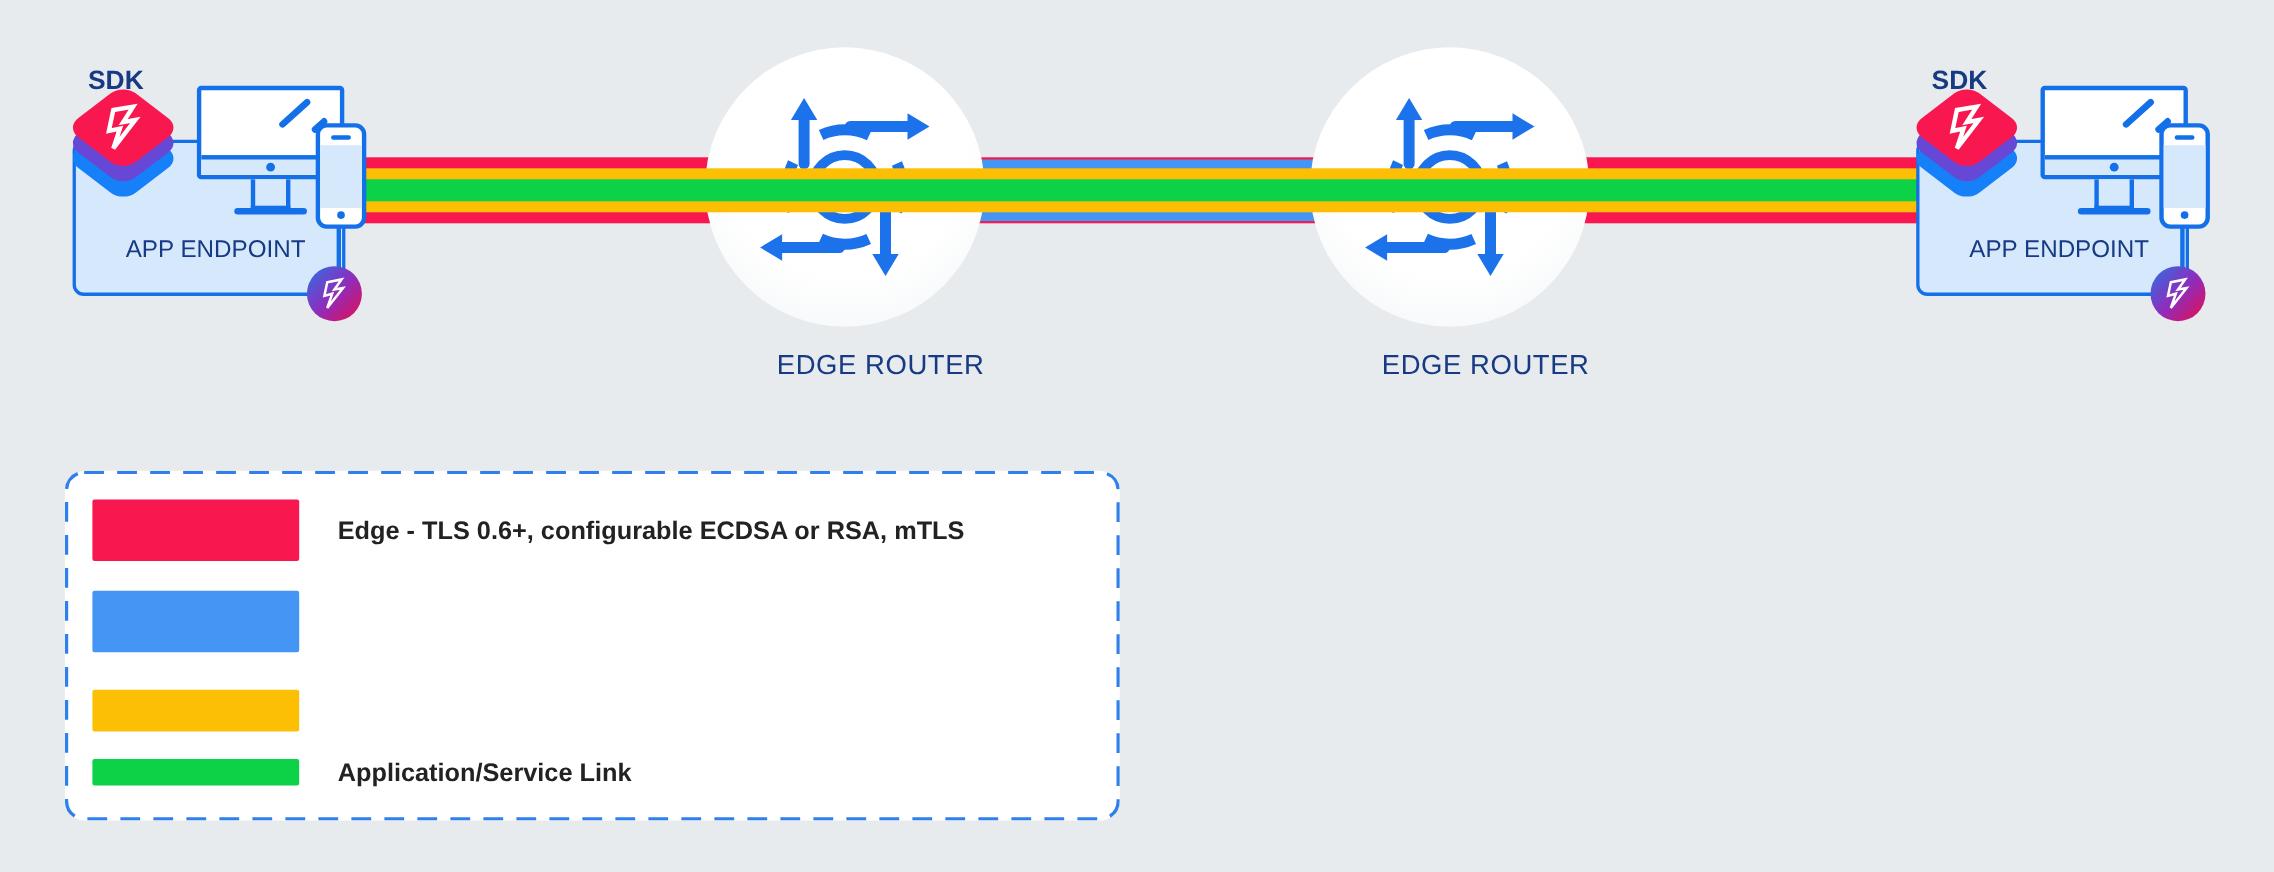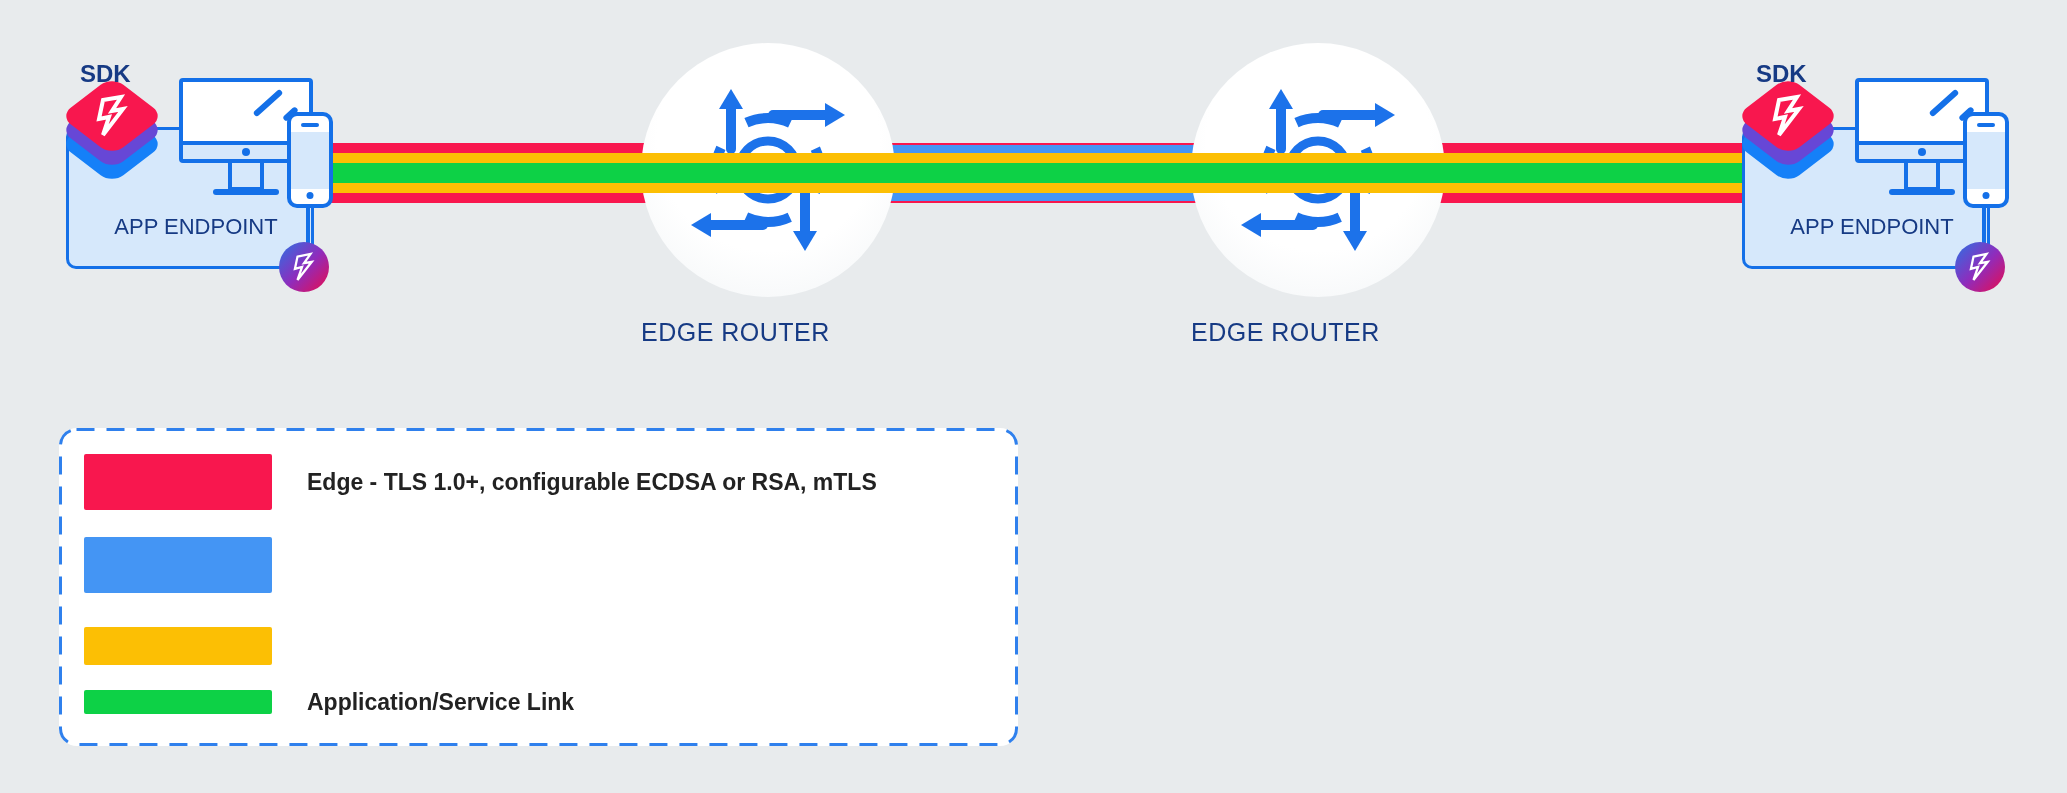--- a/index.html
+++ b/index.html
@@ -22,21 +22,21 @@
 
   
   .router-circle {
     position:absolute; top:43px; width:254px; height:254px; border-radius:50%;
     background: radial-gradient(circle at 50% 38%, #ffffff 55%, #f1f4f6 100%);
   }
   #router-left  { left:641px; }
   #router-right { left:1191px; }
   .router-icon { position:absolute; left:42px; top:42px; width:170px; height:170px; }
   .router-label {
-    position:absolute; top:318px; width:254px; text-align:left;
+    position:absolute; top:318px; width:254px; text-align:right;
     font-size:25px; font-weight:500; letter-spacing:0.5px; color:#163A84;
   }
   #router-label-left  { left:641px; }
   #router-label-right { left:1191px; }
 
   
   .ep { position:absolute; top:0; left:0; width:360px; height:310px; }
   #ep-right { left:1676px; }
   .ep-sdk-label { position:absolute; left:80px; top:44px; font-size:24px; font-weight:600; color:#163A84;margin-top:16px; }
   .ep-stack { position:absolute; left:60px; top:74px; width:104px; height:112px; }
@@ -218,20 +218,20 @@
     </svg>
     <div class="ep-sdk-label">SDK</div>
     <div class="ep-box-label">APP ENDPOINT</div>
   </div>
 
   <div class="legend">
     <svg class="legend-border" viewBox="0 0 959 318">
       <rect x="1.5" y="1.5" width="956" height="315" rx="16" fill="none" stroke="#2F80ED" stroke-width="3" stroke-dasharray="18 12"></rect>
     </svg>
     <div class="legend-swatch" id="sw-edge" style="background-color: rgb(248, 23, 78);"></div>
-    <div class="legend-label" id="lb-edge">Edge - TLS 1.0+, configurable ECDSA or RSA, mTLS</div>
+    <div class="legend-label" id="lb-edge">Edge - TLS 0.6+, configurable ECDSA or RSA, mTLS</div>
     <div class="legend-swatch" id="sw-link" style="background-color: rgb(68, 149, 244);"></div>
     <div class="legend-swatch" id="sw-service" style="background-color: rgb(252, 191, 4);"></div>
     <div class="legend-swatch" id="sw-data" style="background-color: rgb(13, 209, 70);"></div>
     <div class="legend-label" id="lb-data">Application/Service Link</div>
   </div>
 
 </div>
 
 </body></html>

